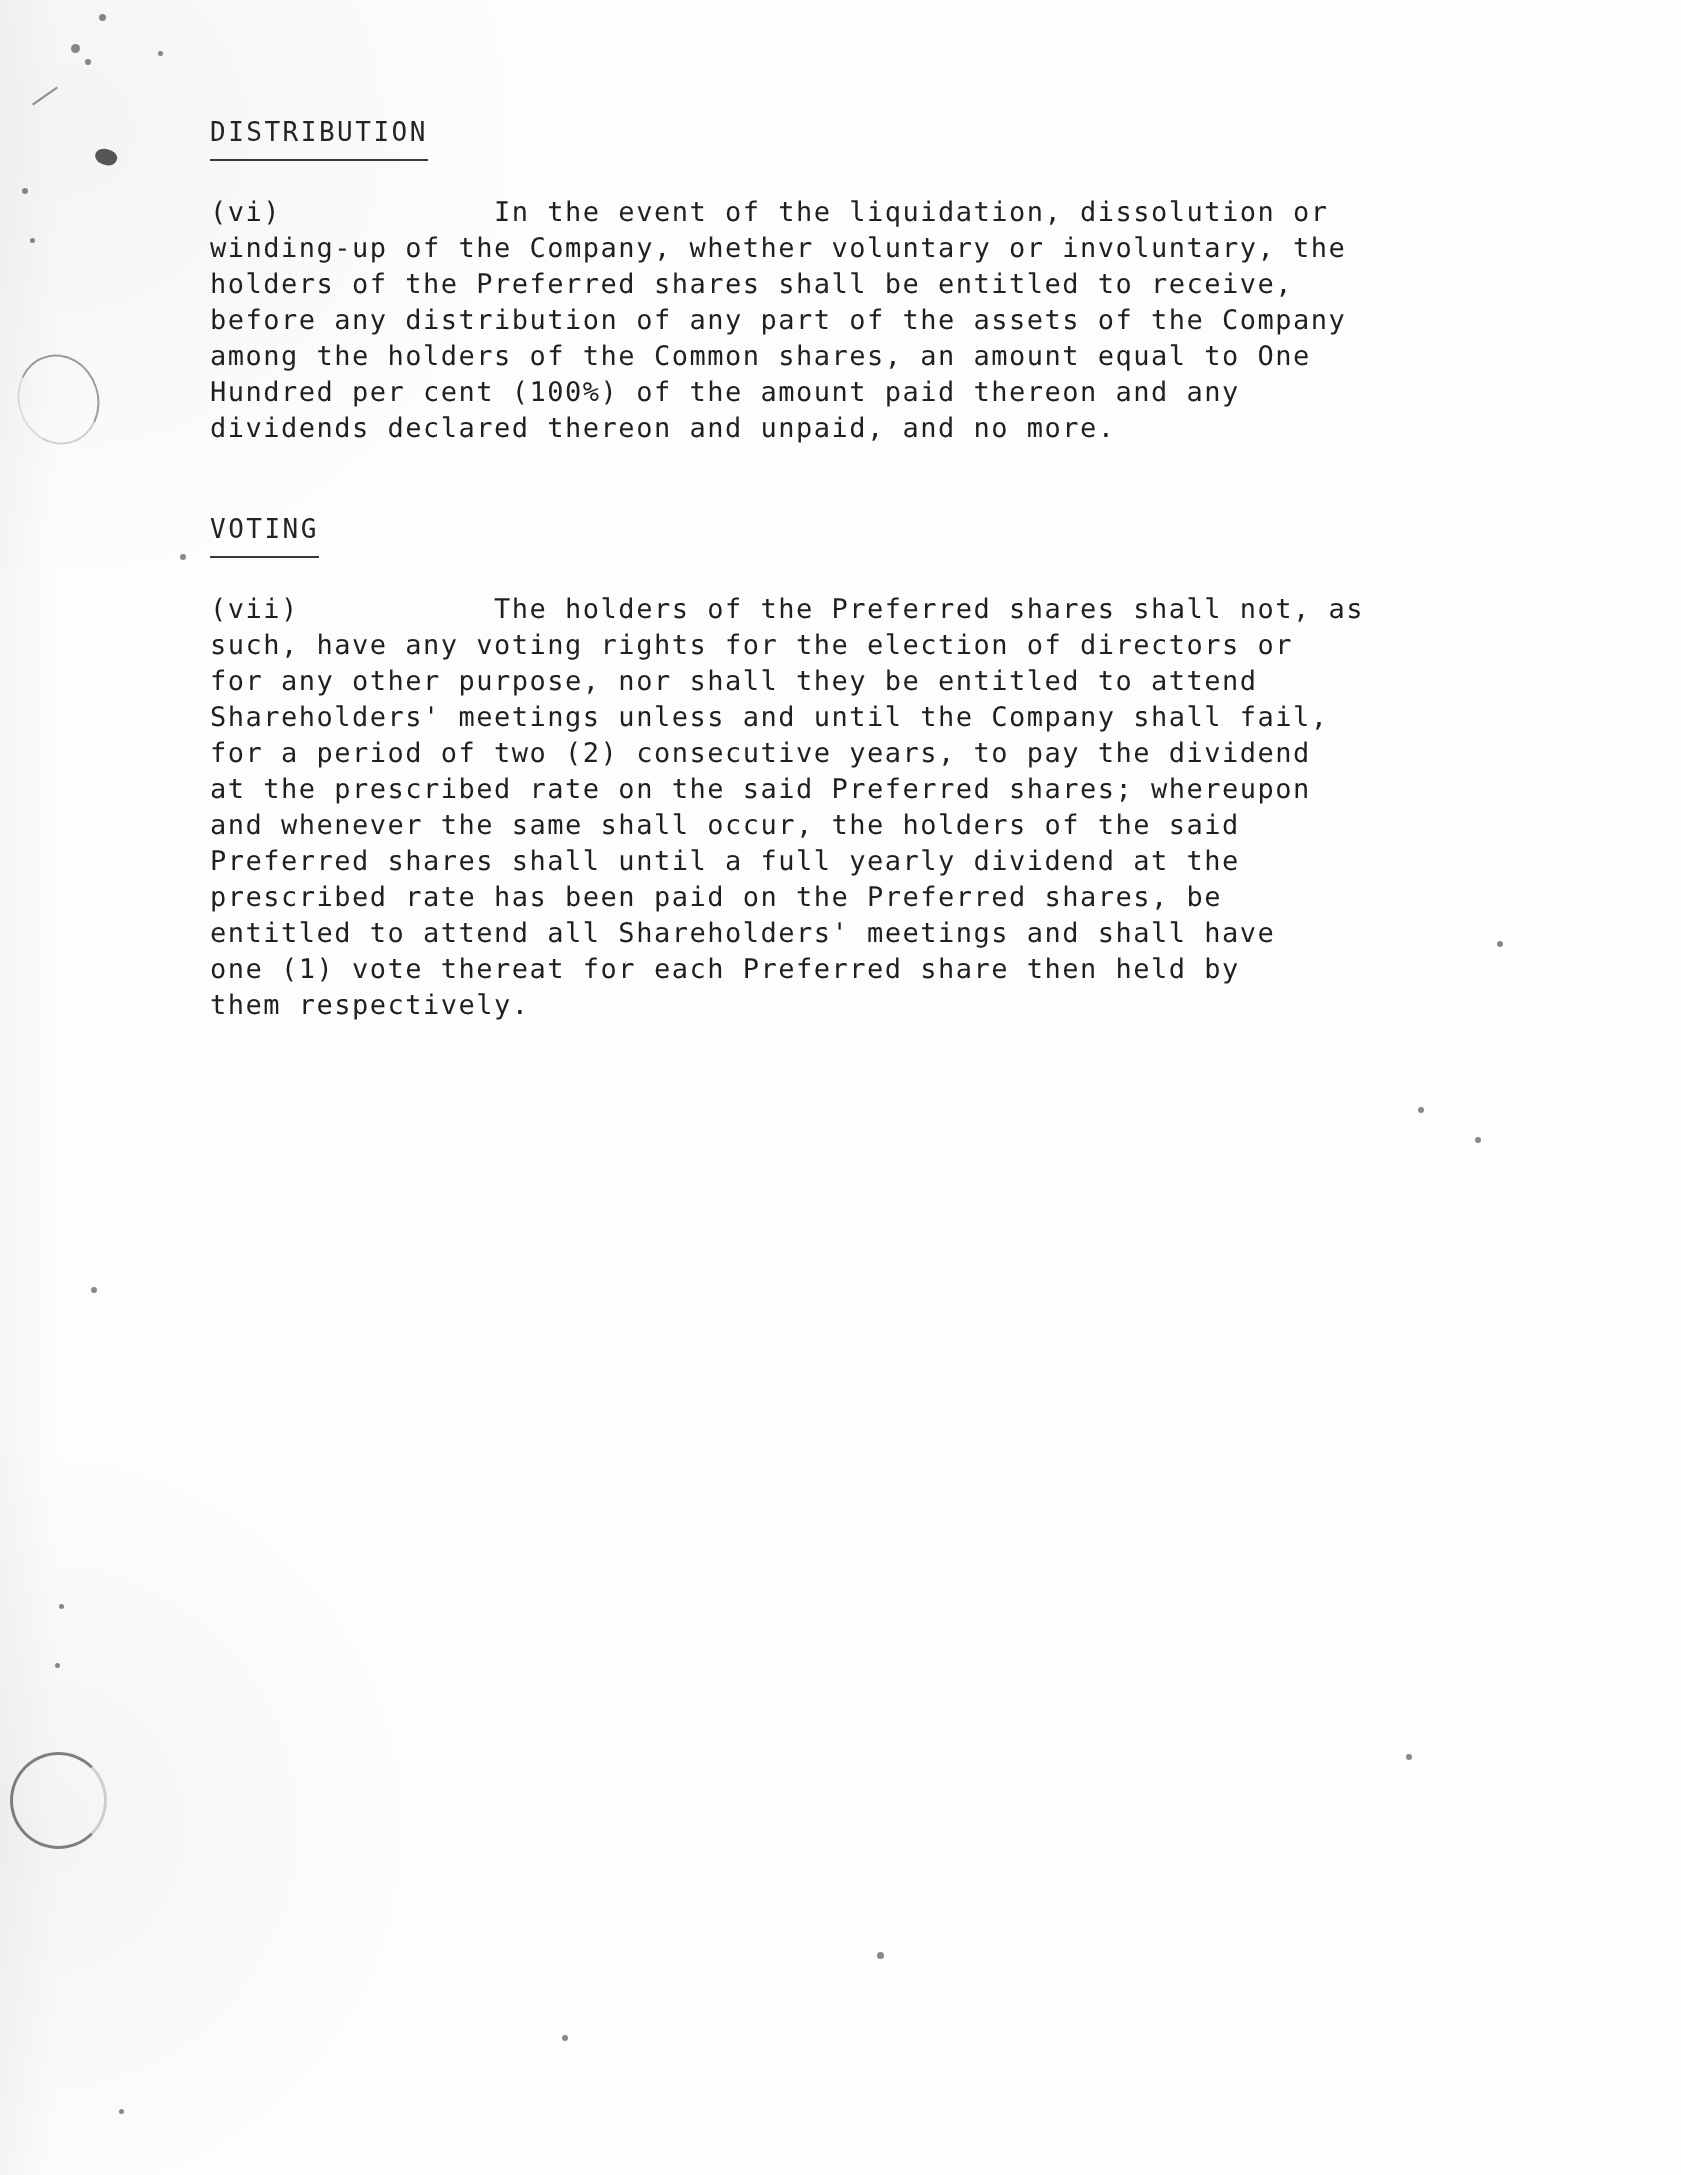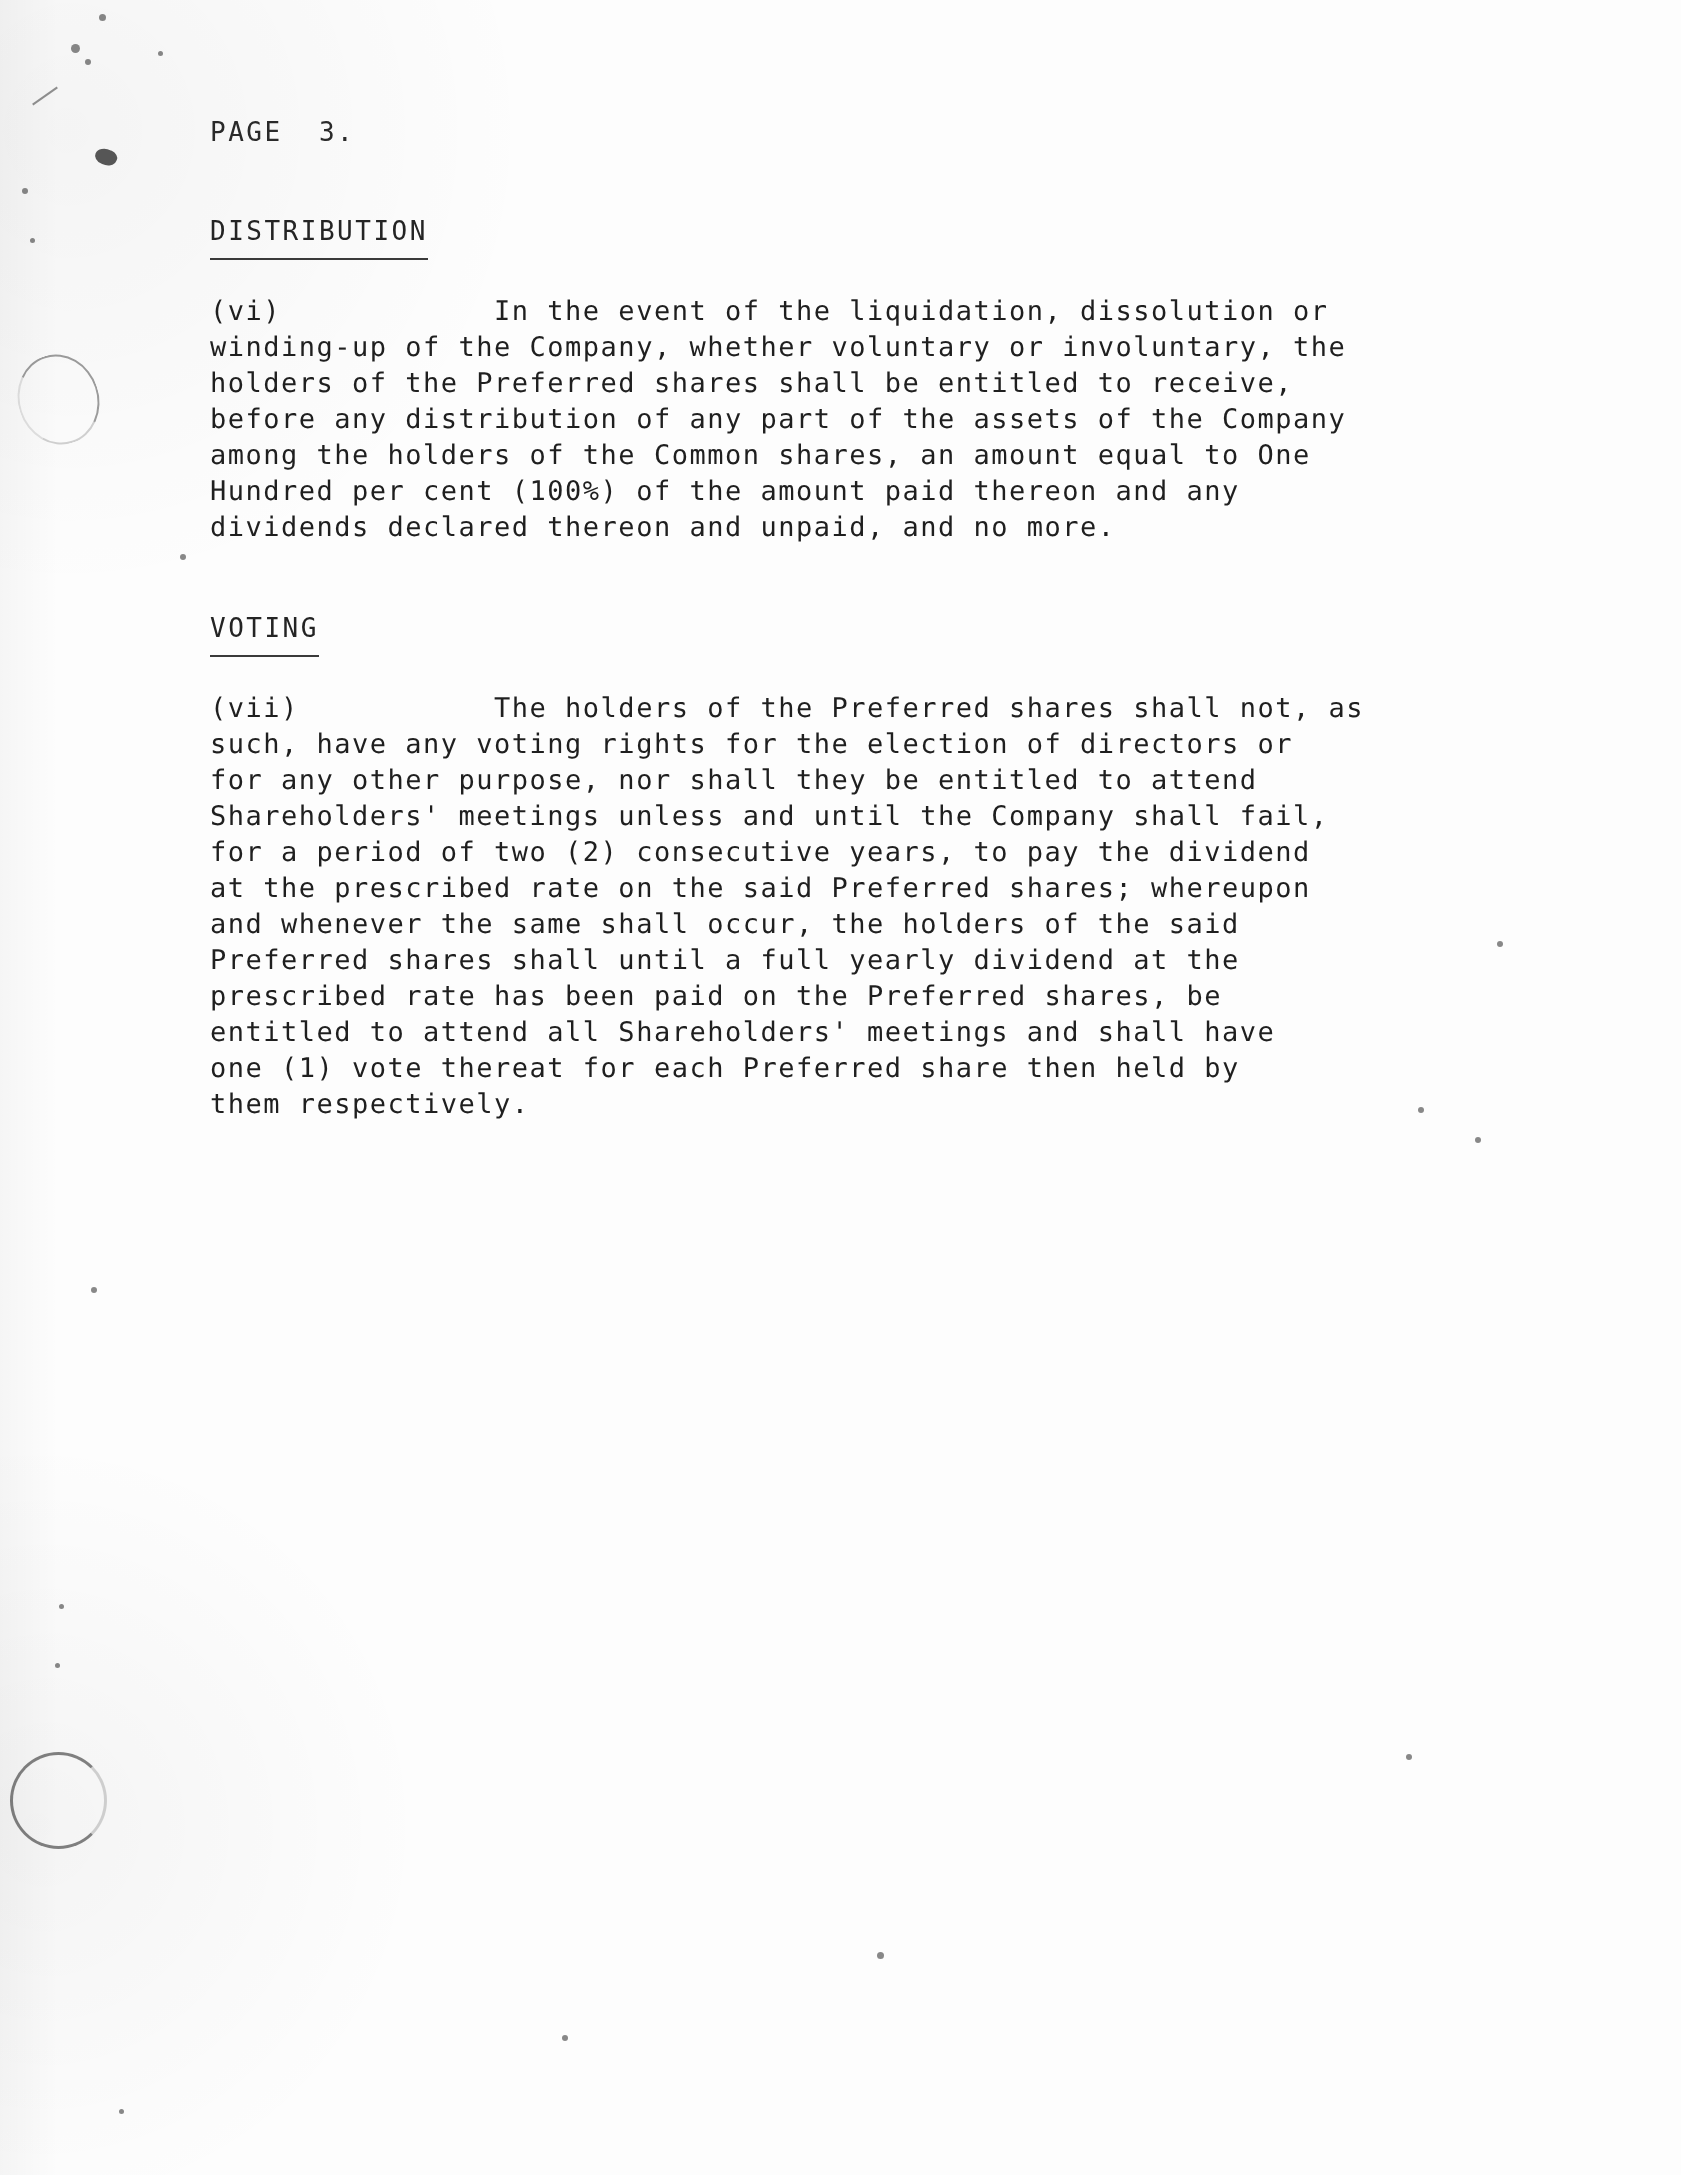--- a/index.html
+++ b/index.html
@@ -136,21 +136,20 @@
   <div class="artifact speck" style="left:877px; top:1952px; width:7px; height:7px;"></div>
   <div class="artifact speck" style="left:562px; top:2035px; width:6px; height:6px;"></div>
   <div class="artifact speck" style="left:1406px; top:1754px; width:6px; height:6px;"></div>
   <div class="artifact speck" style="left:59px; top:1604px; width:5px; height:5px;"></div>
   <div class="artifact speck" style="left:55px; top:1663px; width:5px; height:5px;"></div>
   <div class="artifact speck" style="left:119px; top:2109px; width:5px; height:5px;"></div>
   <div class="artifact streak" style="left:30px; top:95px; width:30px; height:2px; transform:rotate(-35deg);"></div>
 
   <div class="content">
 
-    <div class="page-label">PAGE  3.</div>
 
     <div class="section">
       <div class="section-heading">DISTRIBUTION</div>
       <p class="para">(vi)            In the event of the liquidation, dissolution or
 winding-up of the Company, whether voluntary or involuntary, the
 holders of the Preferred shares shall be entitled to receive,
 before any distribution of any part of the assets of the Company
 among the holders of the Common shares, an amount equal to One
 Hundred per cent (100%) of the amount paid thereon and any
 dividends declared thereon and unpaid, and no more.</p>

